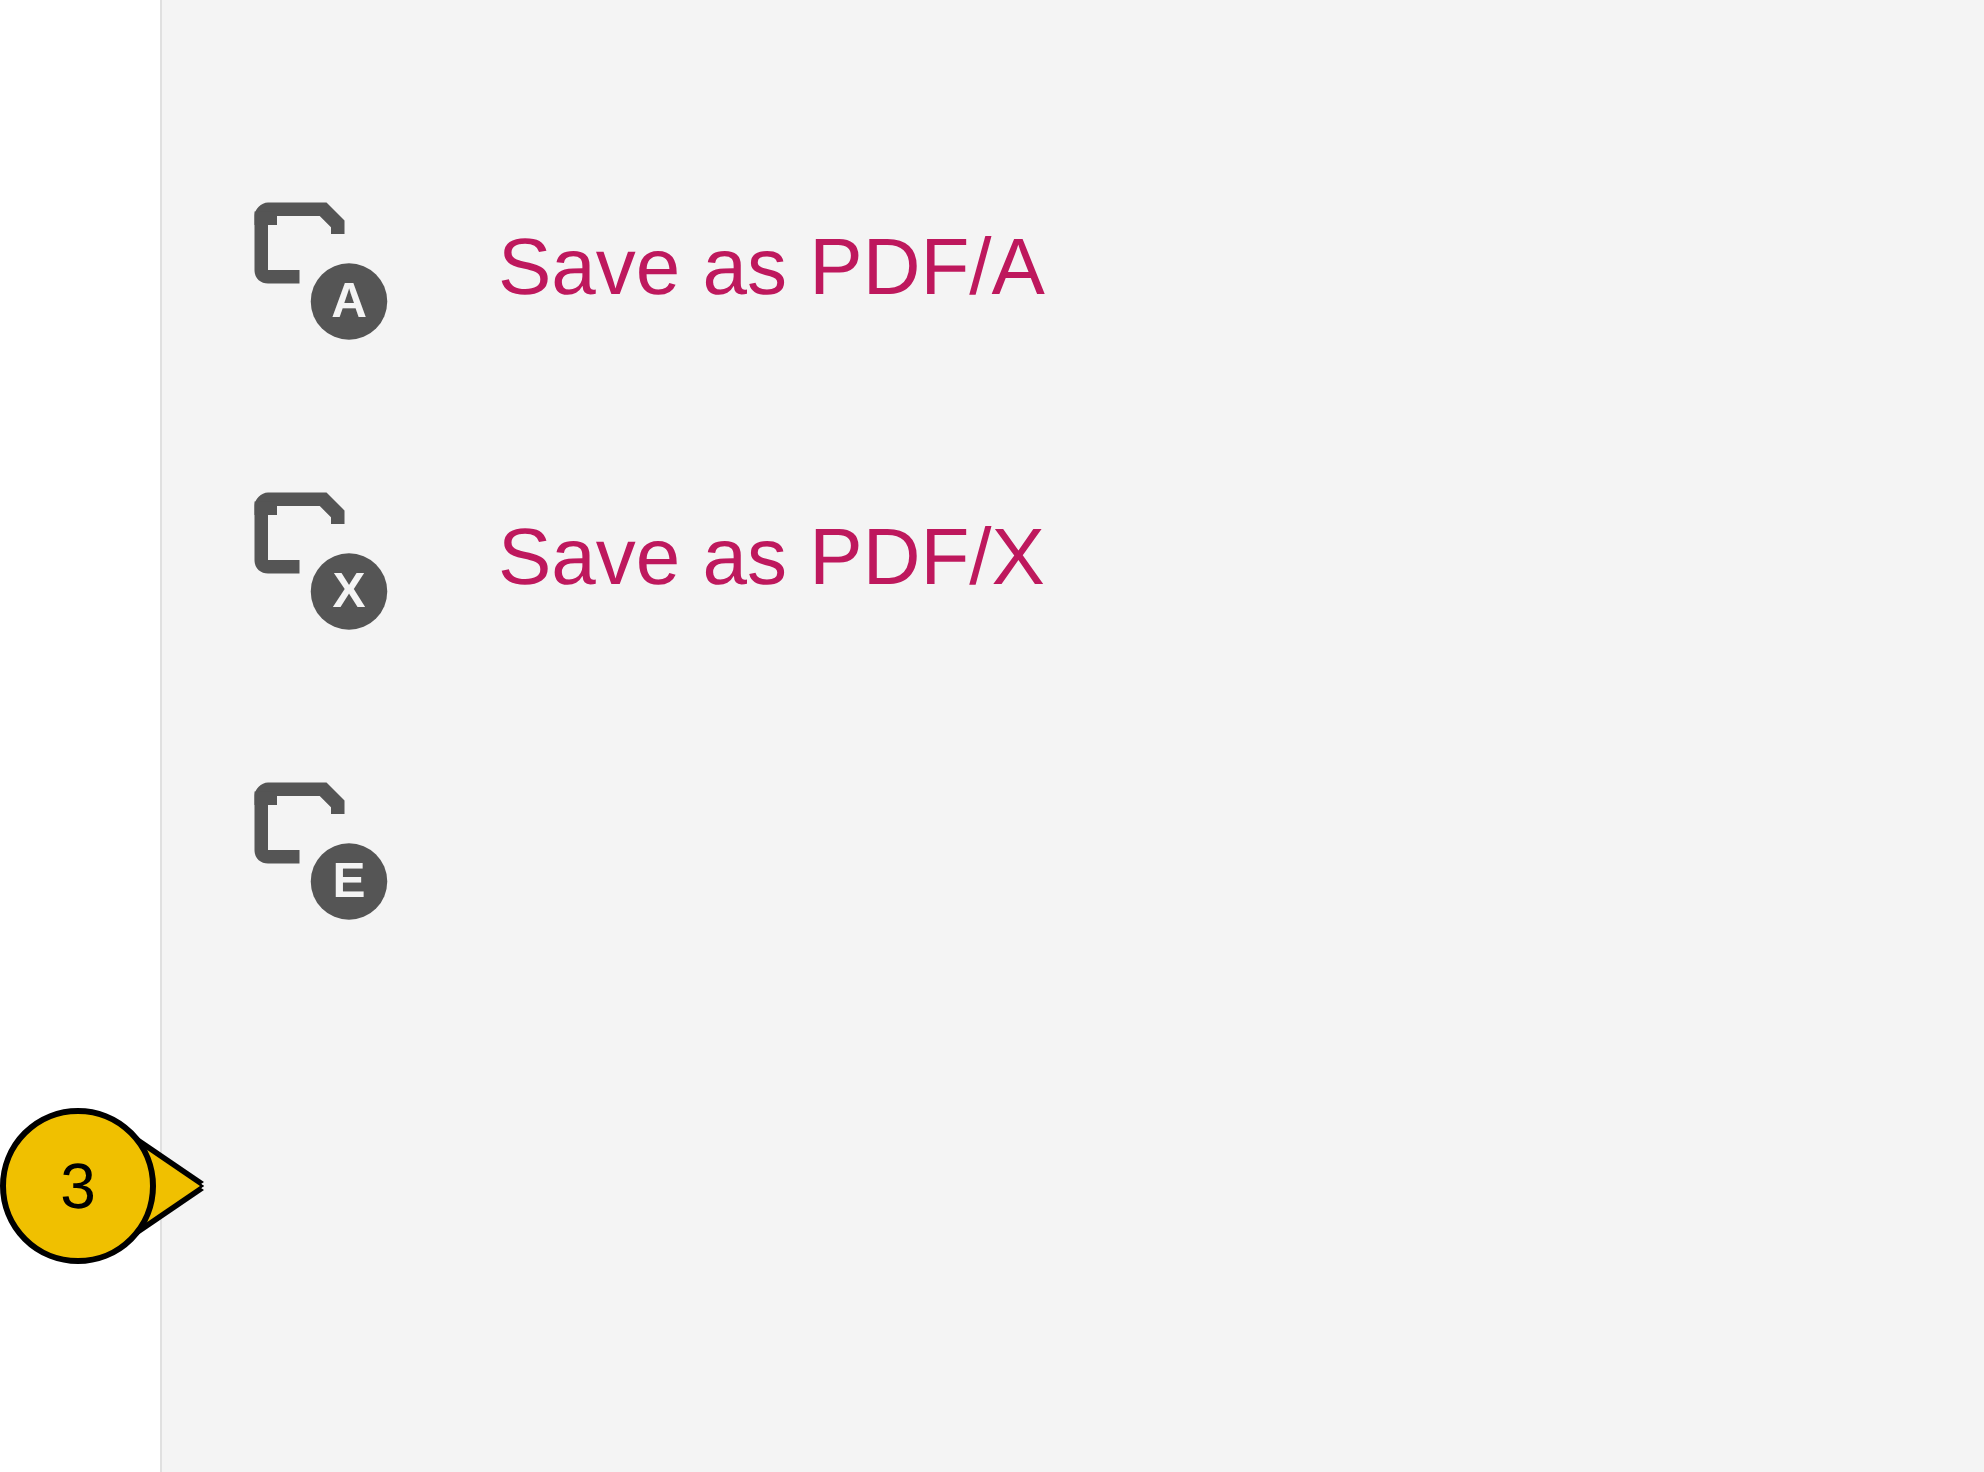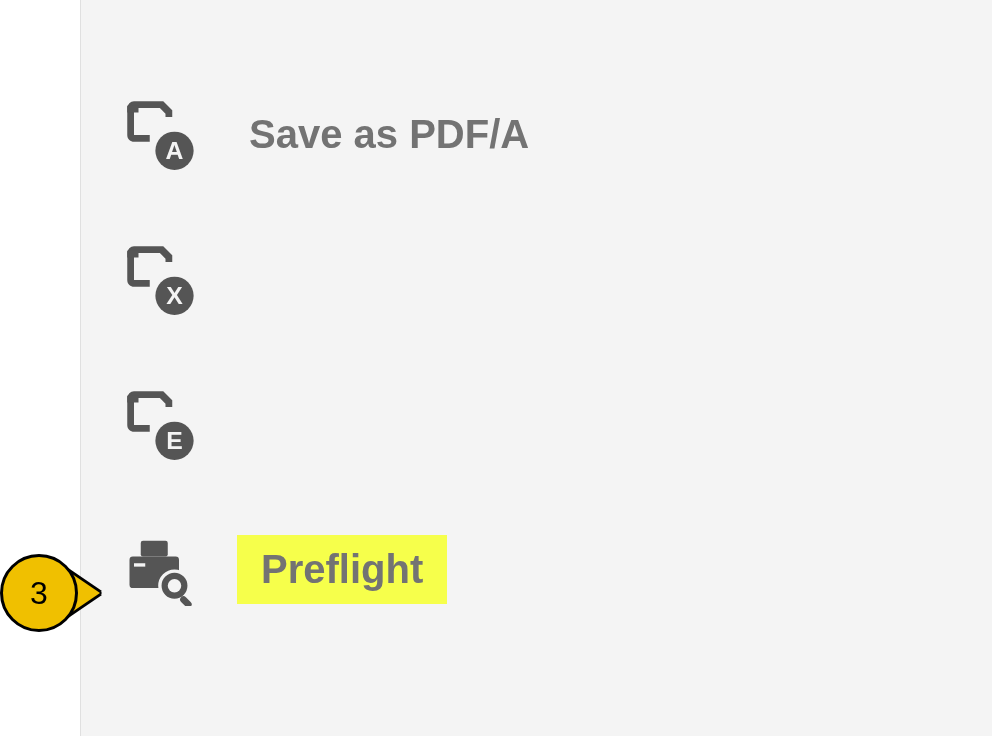--- a/index.html
+++ b/index.html
@@ -29,24 +29,23 @@
     .menu-item .icon {
       width: 80px;
       height: 80px;
       flex-shrink: 0;
       display: flex;
       align-items: center;
       justify-content: center;
     }
     .menu-item .label {
       font-size: 40px;
-      color: #737373;
+      color: #be185d;
       margin-left: 36px;
       padding: 6px 12px;
-      font-weight: bold;
     }
     .label.highlighted {
       background: #f6ff4b;
       padding: 12px 24px;
     }
     .annotation {
       position: absolute;
       left: 0;
       top: 554px;
       display: flex;
@@ -105,50 +104,36 @@
     <span class="icon">
       <svg viewBox="0 0 64 64">
         <g fill="#555555">
           <path d="M8 2 h26 l8 8 v6 h-6 v-3 l-5-5 h-23 v24 h14 v6 h-14 c-3 0 -6 -2 -6 -6 v-24 c0 -3 3 -6 6 -6 z"></path>
           <rect x="2" y="6" width="10" height="6"></rect>
           <circle cx="44" cy="46" r="17"></circle>
         </g>
         <text x="44" y="53" text-anchor="middle" fill="#f4f4f4" font-family="Arial" font-weight="bold" font-size="22">X</text>
       </svg>
     </span>
+    <span class="label">Save as PDF/X</span>
   </div>
 
   <div class="menu-item">
     <span class="icon">
       <svg viewBox="0 0 64 64">
         <g fill="#555555">
           <path d="M8 2 h26 l8 8 v6 h-6 v-3 l-5-5 h-23 v24 h14 v6 h-14 c-3 0 -6 -2 -6 -6 v-24 c0 -3 3 -6 6 -6 z"></path>
           <rect x="2" y="6" width="10" height="6"></rect>
           <circle cx="44" cy="46" r="17"></circle>
         </g>
         <text x="44" y="53" text-anchor="middle" fill="#f4f4f4" font-family="Arial" font-weight="bold" font-size="22">E</text>
       </svg>
     </span>
   </div>
 
-  <div class="menu-item">
-    <span class="icon">
-      <svg viewBox="0 0 64 64">
-        <g fill="#555555">
-          <rect x="4" y="20" width="44" height="28" rx="3"></rect>
-          <rect x="14" y="6" width="24" height="14" rx="2"></rect>
-          <rect x="8" y="26" width="10" height="3" fill="#f4f4f4"></rect>
-          <circle cx="44" cy="46" r="13" fill="#555555" stroke="#f4f4f4" stroke-width="3"></circle>
-          <circle cx="44" cy="46" r="6" fill="#f4f4f4"></circle>
-          <rect x="52" y="54" width="12" height="6" rx="3" transform="rotate(45 52 54)"></rect>
-        </g>
-      </svg>
-    </span>
-    <span class="label highlighted">Preflight</span>
-  </div>
 
 </div>
 
 <div class="annotation">
   <div class="annotation-badge">
     <span>3</span>
   </div>
   <div class="annotation-pointer"></div>
 </div>
 

